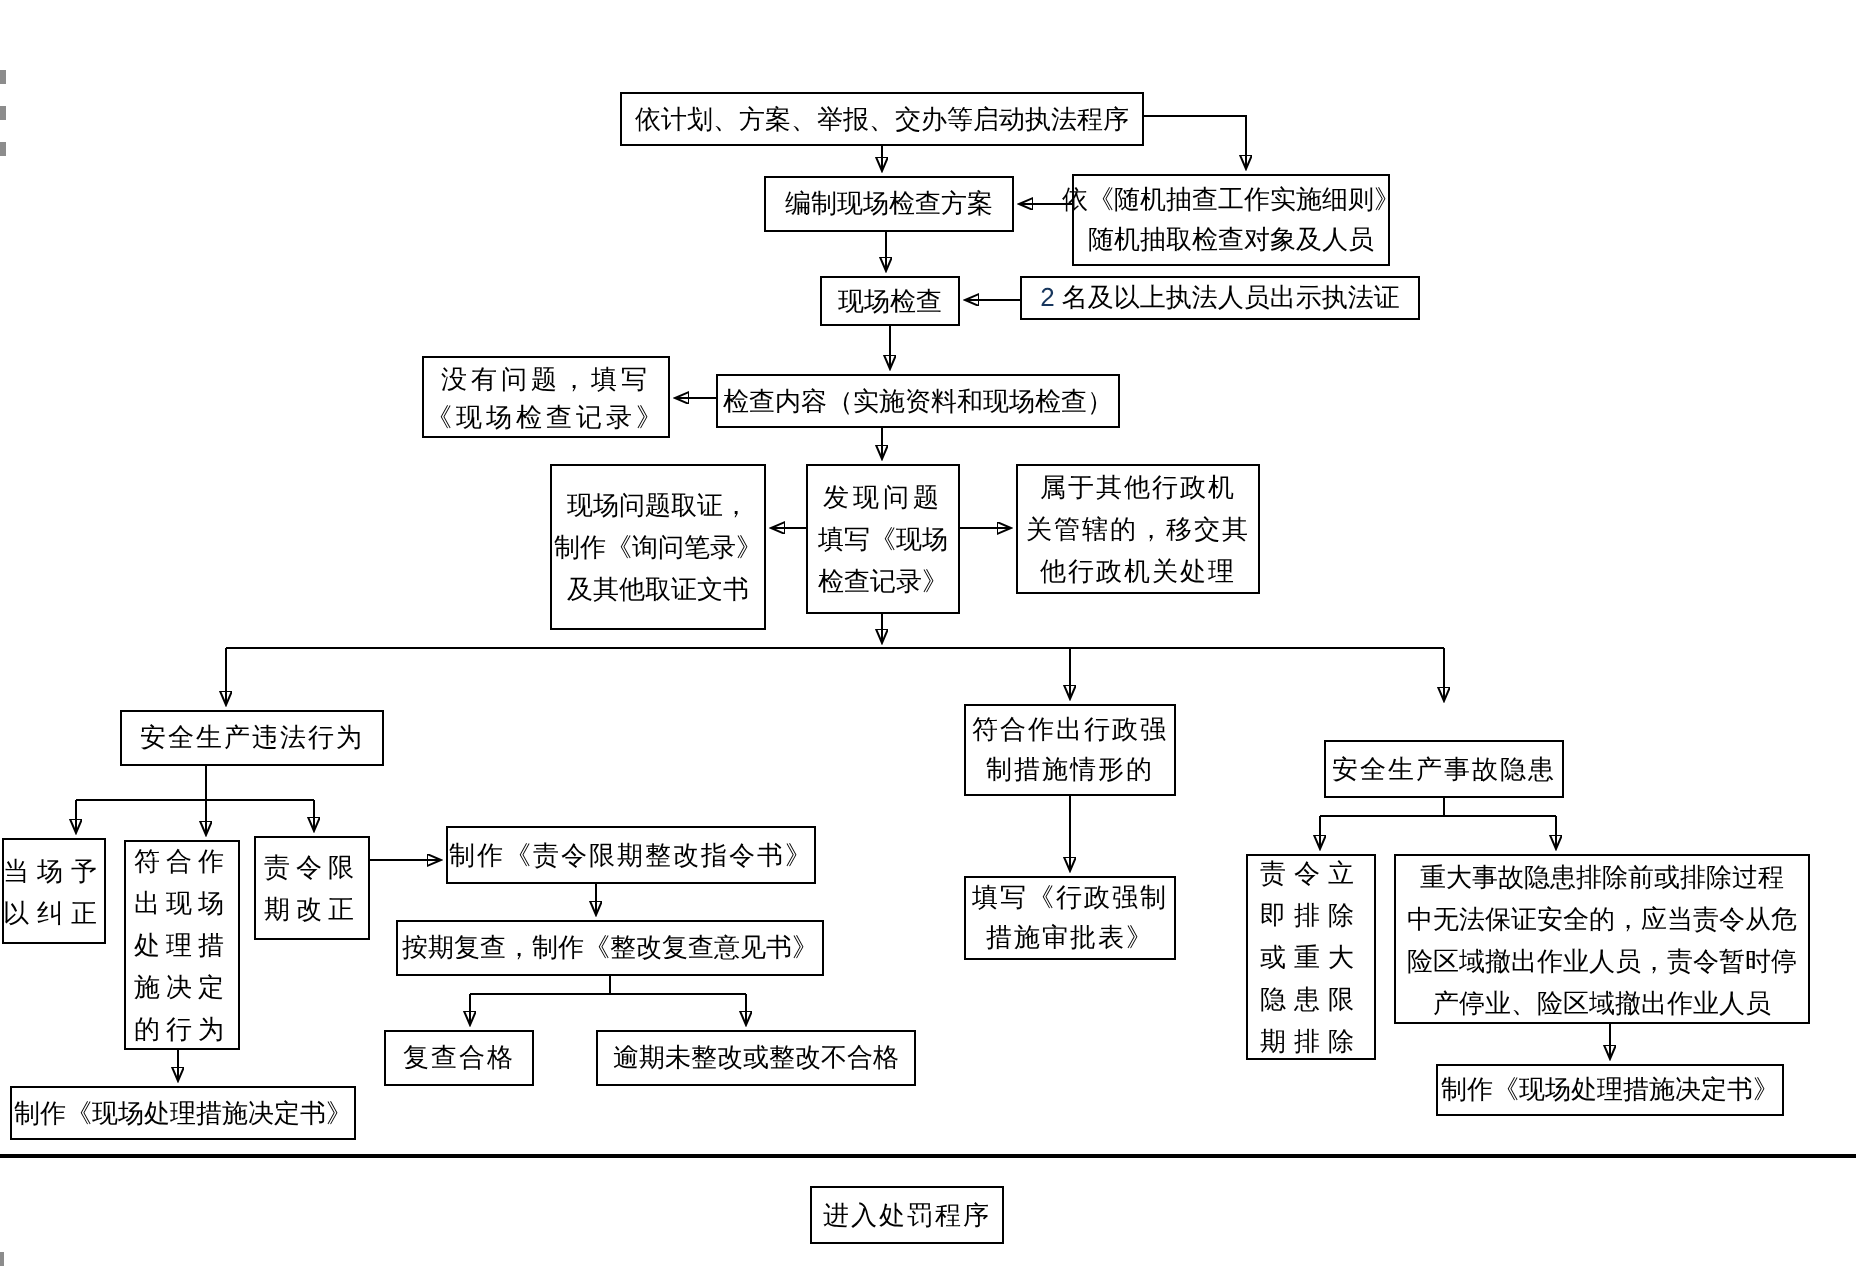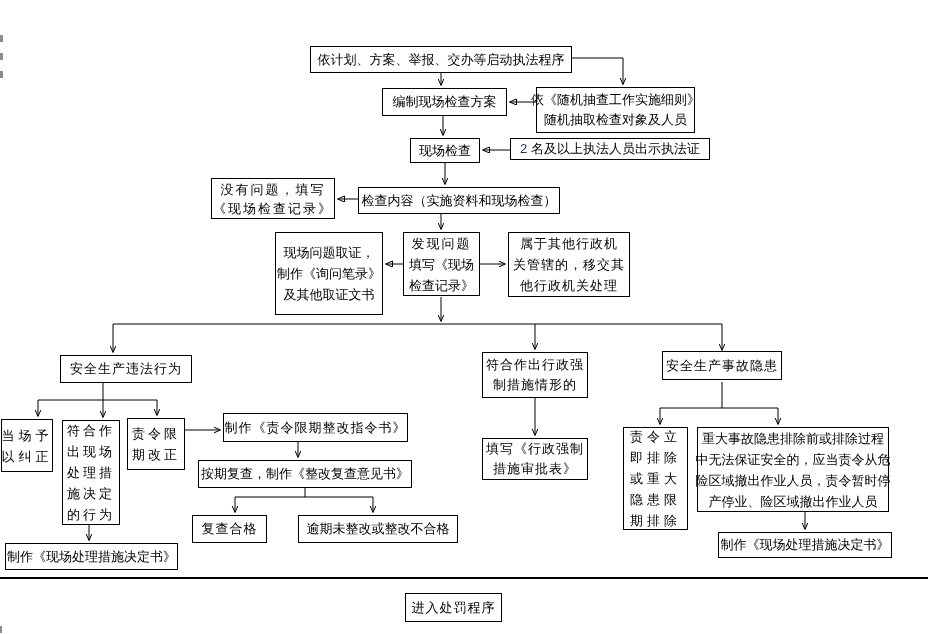--- a/index.html
+++ b/index.html
@@ -112,21 +112,21 @@
     <div class="bl">没有问题，填写</div>
     <div class="bl">《现场检查记录》</div>
   </div>
 
   <div class="box lh21" style="left:275px;top:232px;width:108px;height:83px">
     <div class="bl">现场问题取证，</div>
     <div class="bl">制作《询问笔录》</div>
     <div class="bl">及其他取证文书</div>
   </div>
 
-  <div class="box lh21 sp2" style="left:403px;top:232px;width:77px;height:64px">
+  <div class="box lh21 sp2" style="left:403px;top:232px;width:77px;height:75px">
     <div class="bl">发现问题</div>
     <div class="bl" style="letter-spacing:0">填写《现场</div>
     <div class="bl" style="letter-spacing:0">检查记录》</div>
   </div>
 
   <div class="box lh21 sp1" style="left:508px;top:232px;width:122px;height:65px">
     <div class="bl">属于其他行政机</div>
     <div class="bl">关管辖的，移交其</div>
     <div class="bl">他行政机关处理</div>
   </div>
@@ -176,33 +176,33 @@
   <div class="box sp1" style="left:482px;top:352px;width:106px;height:46px">
     <div class="bl">符合作出行政强</div>
     <div class="bl">制措施情形的</div>
   </div>
 
   <div class="box sp1" style="left:482px;top:438px;width:106px;height:42px">
     <div class="bl">填写《行政强制</div>
     <div class="bl">措施审批表》</div>
   </div>
 
-  <div class="box sp1" style="left:662px;top:351px;width:120px;height:29px">
+  <div class="box sp1" style="left:662px;top:370px;width:120px;height:29px">
     <div class="bl">安全生产事故隐患</div>
   </div>
 
   <div class="box lh21 sp4" style="left:623px;top:427px;width:65px;height:103px">
     <div class="bl">责令立</div>
     <div class="bl">即排除</div>
     <div class="bl">或重大</div>
     <div class="bl">隐患限</div>
     <div class="bl">期排除</div>
   </div>
 
-  <div class="box lh21" style="left:697px;top:427px;width:192px;height:85px">
+  <div class="box lh21" style="left:697px;top:427px;width:208px;height:85px">
     <div class="bl">重大事故隐患排除前或排除过程</div>
     <div class="bl">中无法保证安全的，应当责令从危</div>
     <div class="bl">险区域撤出作业人员，责令暂时停</div>
     <div class="bl">产停业、险区域撤出作业人员</div>
   </div>
 
   <div class="box" style="left:718px;top:532px;width:174px;height:26px">
     <div class="bl">制作《现场处理措施决定书》</div>
   </div>
 

